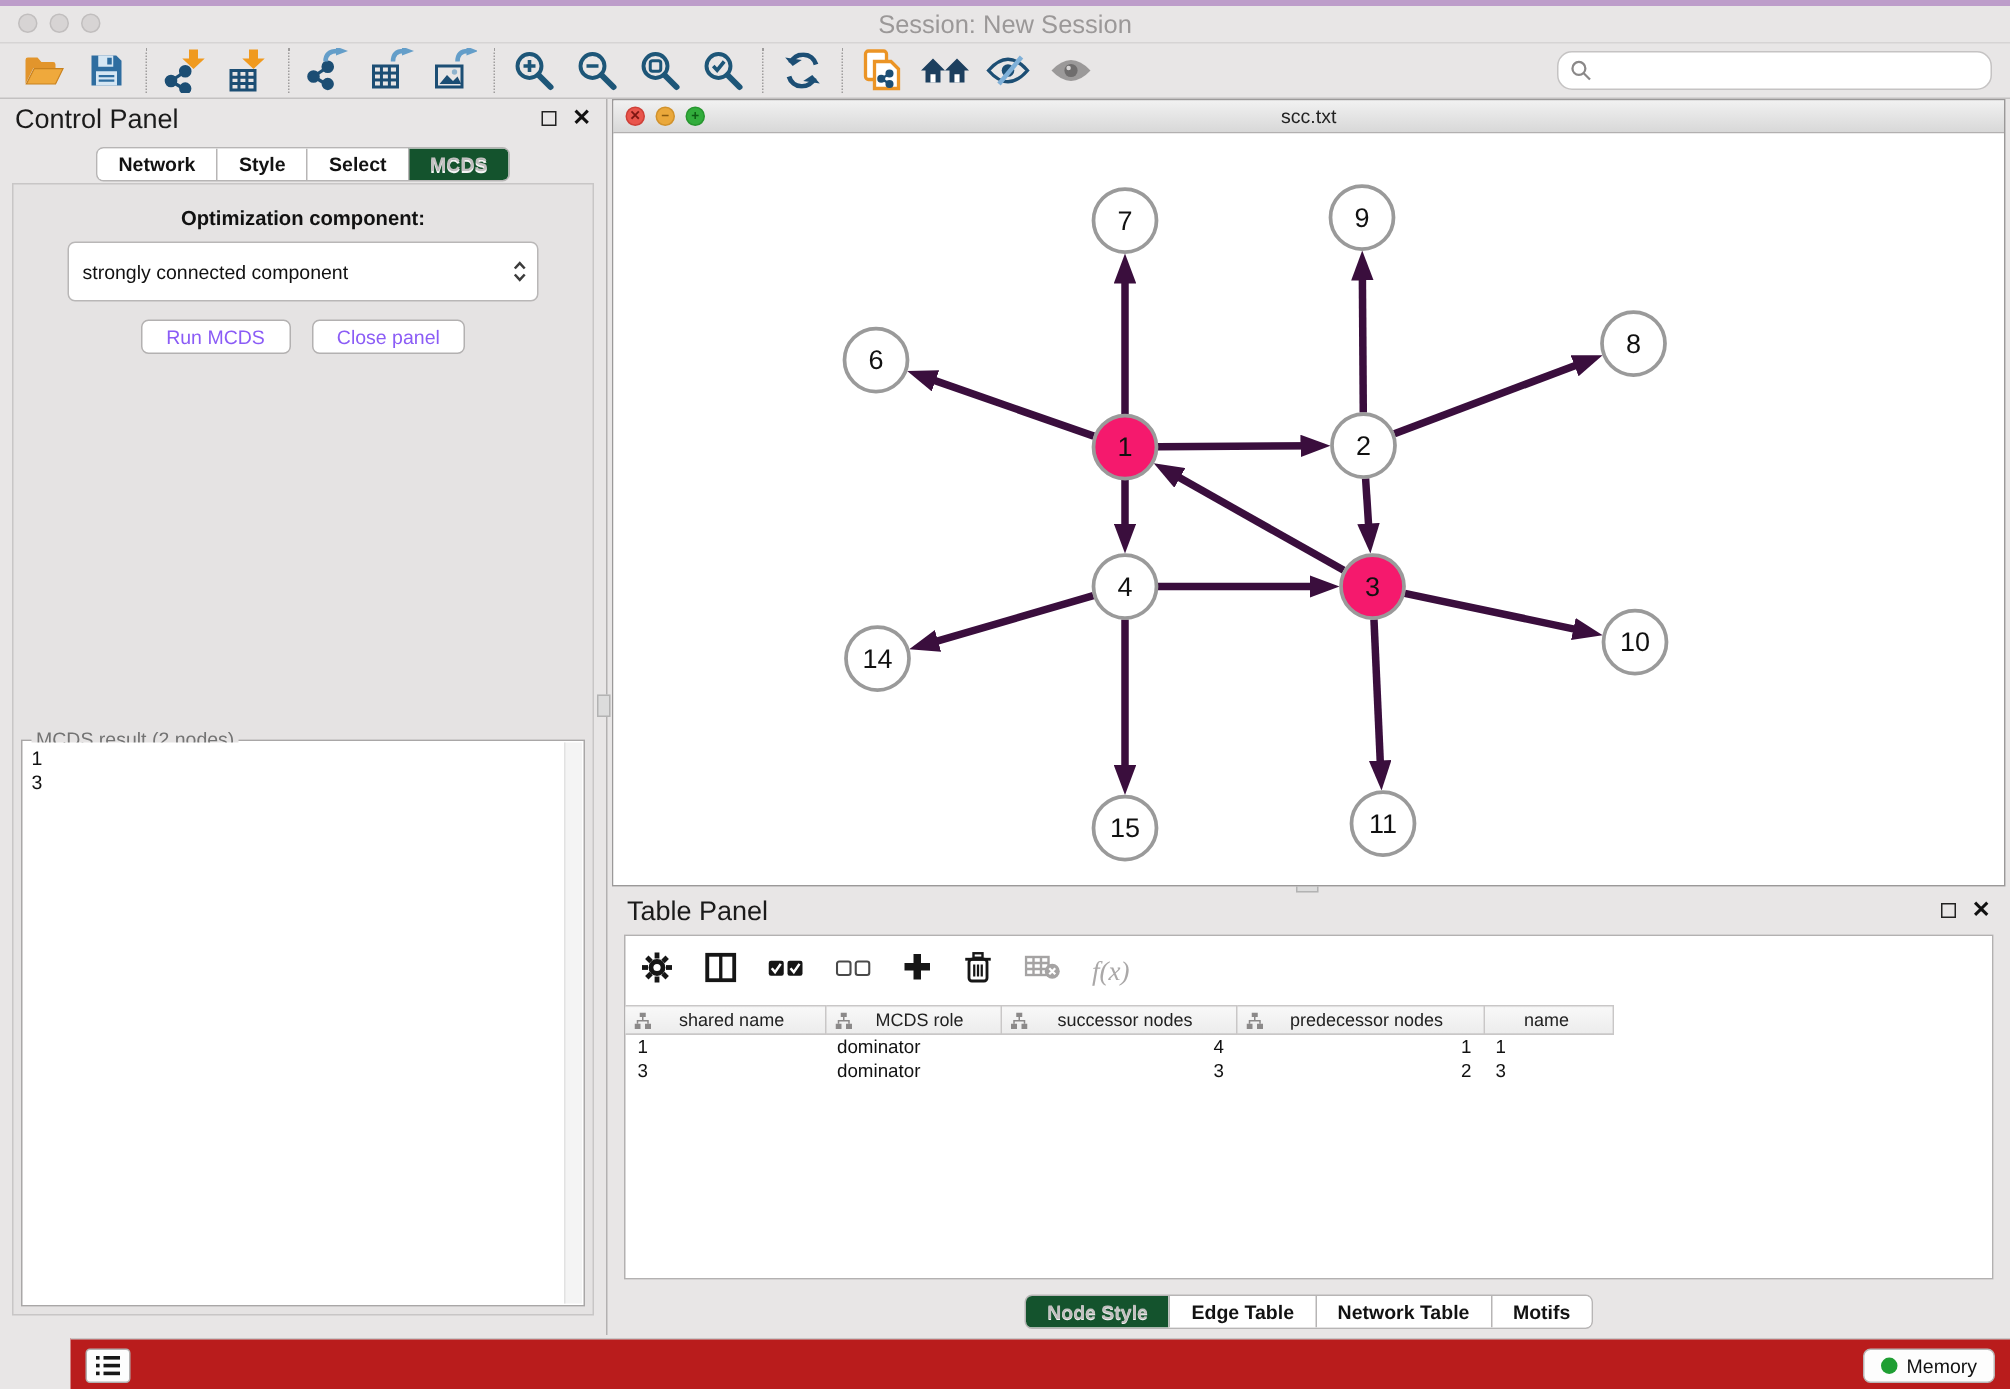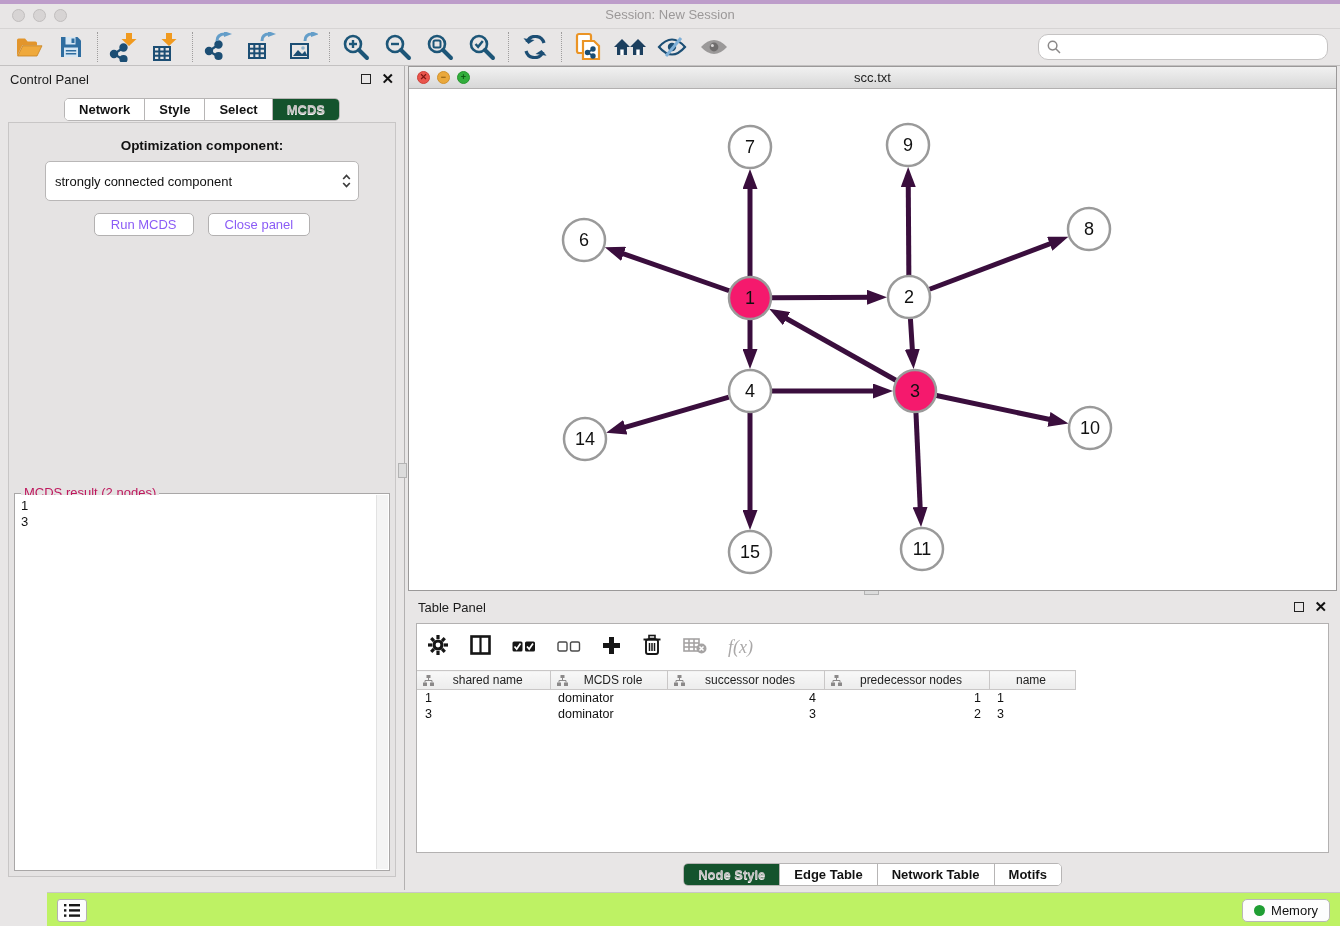--- a/index.html
+++ b/index.html
@@ -6,35 +6,35 @@
   html,body { width:1340px; height:926px; }
   body { font-family:"Liberation Sans", sans-serif; background:#e8e6e6; position:relative; overflow:hidden; }
 
   .app { position:absolute; inset:0; background:#e8e6e6; }
   .purple-edge { position:absolute; top:0; left:0; right:0; height:4px; background:#bd9dca; }
 
   
   .titlebar { position:absolute; top:4px; left:0; right:0; height:24px; }
   .titlebar .dots { position:absolute; left:12px; top:5px; display:flex; gap:8px; }
   .titlebar .dot { width:13px; height:13px; border-radius:50%; background:#d7d4d4; border:1px solid #c1bebe; }
-  .titlebar .title { position:absolute; left:0; right:0; top:3px; text-align:center; font-size:13px; color:#9b9898; }
+  .titlebar .title { position:absolute; left:0; right:0; top:3px; text-align:center; font-size:17px; color:#9b9898; }
 
   
   .toolbar { position:absolute; top:28px; left:0; right:0; height:38px; border-top:1px solid #d6d4d4;
              border-bottom:1px solid #c3c1c1; display:flex; align-items:center; padding-left:8px; }
   .tbtn { width:42px; height:34px; display:flex; align-items:center; justify-content:center; }
   .tsep { width:1px; height:30px; border-left:1px dotted #9f9d9d; margin:0 5px; }
   .searchbox { margin-left:auto; margin-right:12px; width:290px; height:26px; background:#fff;
                border:1px solid #c5c3c3; border-radius:10px; display:flex; align-items:center; padding-left:8px; }
   .searchbox input { border:none; outline:none; flex:1; font-size:13px; background:transparent; height:22px; padding-left:6px;}
 
   
   .control-panel { position:absolute; left:0; top:66px; width:405px; height:824px; border-right:1px solid #b3b1b1; }
   .panel-hdr { height:26px; display:flex; align-items:center; padding:0 10px; }
-  .panel-hdr .ph-title { font-size:13px; color:#1b1b1b; flex:1; }
+  .panel-hdr .ph-title { font-size:18px; color:#1b1b1b; flex:1; }
   .ph-float { width:10px; height:10px; border:1.5px solid #222; margin-right:10px; }
   .ph-close { font-size:15px; font-weight:bold; color:#111; line-height:10px; }
 
   .seg { display:flex; border:1px solid #b7b5b5; border-radius:5px; overflow:hidden; background:#fff; }
   .seg-btn { font-size:13px; font-weight:600; color:#121212; background:#fff; padding:3px 14px;
              border-left:1px solid #b7b5b5; white-space:nowrap; }
   .seg-btn:first-child { border-left:none; }
   .seg-btn.selected { background:#14532d; color:#c2c0c0; text-shadow:0 1px 0 #f5f5f5; }
   .cp-tabs-row { display:flex; justify-content:center; margin-top:6px; }
 
@@ -42,21 +42,21 @@
   .opt-label { text-align:center; font-size:13.5px; font-weight:600; color:#111; margin-top:15px; }
   .criterion { margin:8px 36px 0 36px; height:40px; background:#fff; border:1px solid #b9b7b7; border-radius:5px;
                display:flex; align-items:center; padding:0 6px 0 9px; }
   .criterion .val { flex:1; font-size:13px; color:#111; }
   .cp-buttons { display:flex; justify-content:center; gap:14px; margin-top:12px; }
   .btn { background:#fff; border:1px solid #b3b1b1; border-radius:5px; font-size:13px; font-weight:400;
          color:#8b5cf6; padding:3px 16px; font-family:"Liberation Sans",sans-serif; }
 
   .result-fieldset { position:absolute; left:5px; right:5px; top:370px; bottom:5px; border:1px solid #a9a7a7;
                      background:#fff; }
-  .result-legend { position:absolute; top:-9px; left:6px; background:#e5e3e3; font-size:13px; color:#be185d; padding:0 3px; }
+  .result-legend { position:absolute; top:-9px; left:6px; background:#e5e3e3; font-size:13px; color:#737373; padding:0 3px; }
   .result-text { position:absolute; inset:1px 13px 1px 1px; background:#fff; font-size:13px; color:#111;
                  padding:3px 5px; white-space:pre; line-height:16px; }
   .result-scroll { position:absolute; top:1px; bottom:1px; right:1px; width:12px; background:#f4f4f4; border-left:1px solid #e2e2e2; }
 
   
   .net-window { position:absolute; left:408px; top:66px; width:929px; height:525px; border:1px solid #9b9999;
                 background:#fff; }
   .net-titlebar { height:22px; background:linear-gradient(#f1f1f1,#d8d8d8); border-bottom:1px solid #b2b0b0;
                   position:relative; display:flex; align-items:center; }
   .tl { width:13px; height:13px; border-radius:50%; display:flex; align-items:center; justify-content:center;
@@ -80,21 +80,21 @@
                  border-right:1px solid #c9c7c7; height:19px; font-size:12px; font-weight:normal; color:#222; }
   .th-inner { display:flex; align-items:center; }
   .th-inner .lbl { flex:1; text-align:center; padding-right:8px; }
   .tp-table th.filler { background:transparent; border:none; }
   .tp-table td { font-size:12.5px; color:#111; height:16px; padding:0 8px; white-space:nowrap; overflow:hidden; }
   td.al { text-align:left; } td.ar { text-align:right; }
   .tp-tabs-row { position:absolute; bottom:4px; left:0; right:0; display:flex; justify-content:center; }
   .tp-tabs-row .seg-btn { font-weight:600; }
 
   
-  .statusbar { position:absolute; left:0; right:0; bottom:0; height:34px; border-top:1px solid #c9c7c7; background:#bef264;margin-left:47px; }
+  .statusbar { position:absolute; left:0; right:0; bottom:0; height:34px; border-top:1px solid #c9c7c7; background:#b91c1c;margin-left:47px; }
   .sb-left-btn { position:absolute; left:10px; top:6px; width:30px; height:23px; background:#fdfdfd;
                  border:1px solid #b3b1b1; border-radius:3px; display:flex; align-items:center; justify-content:center; }
   .memory-btn { position:absolute; right:10px; top:6px; height:23px; background:#fdfdfd; border:1px solid #b9b7b7;
                 border-radius:5px; display:flex; align-items:center; gap:6px; padding:0 11px; }
   .memory-dot { width:11px; height:11px; border-radius:50%; background:#1f9e33; }
   .memory-lbl { font-size:13px; color:#111; }
 </style>
 </head>
 <body>
 

